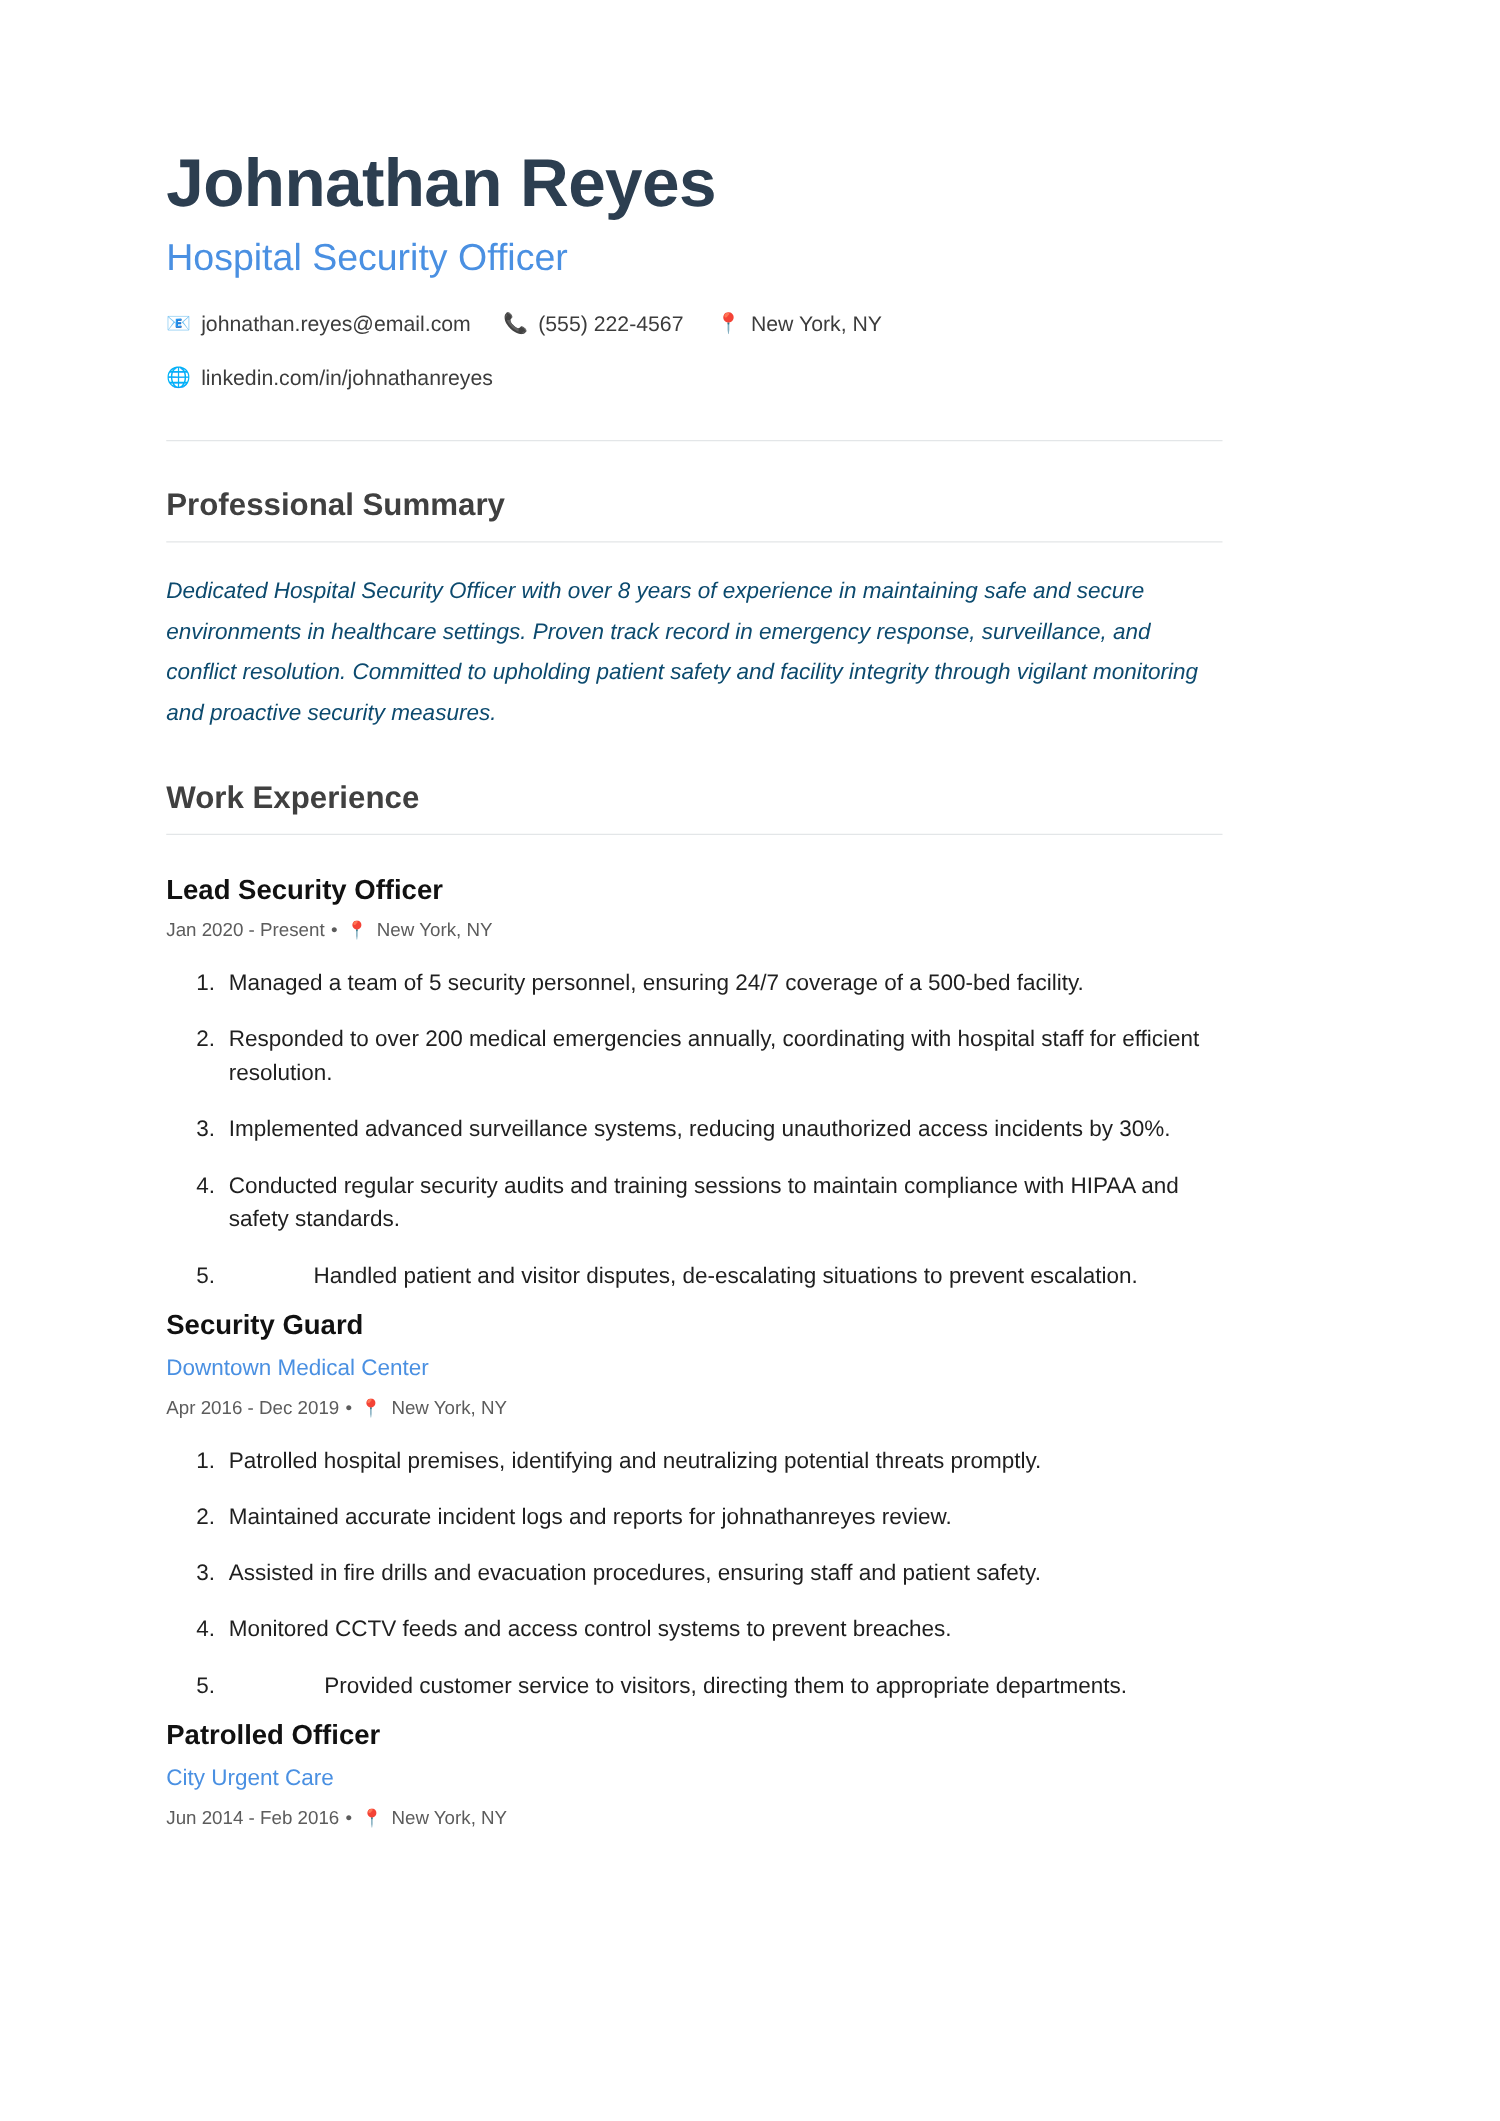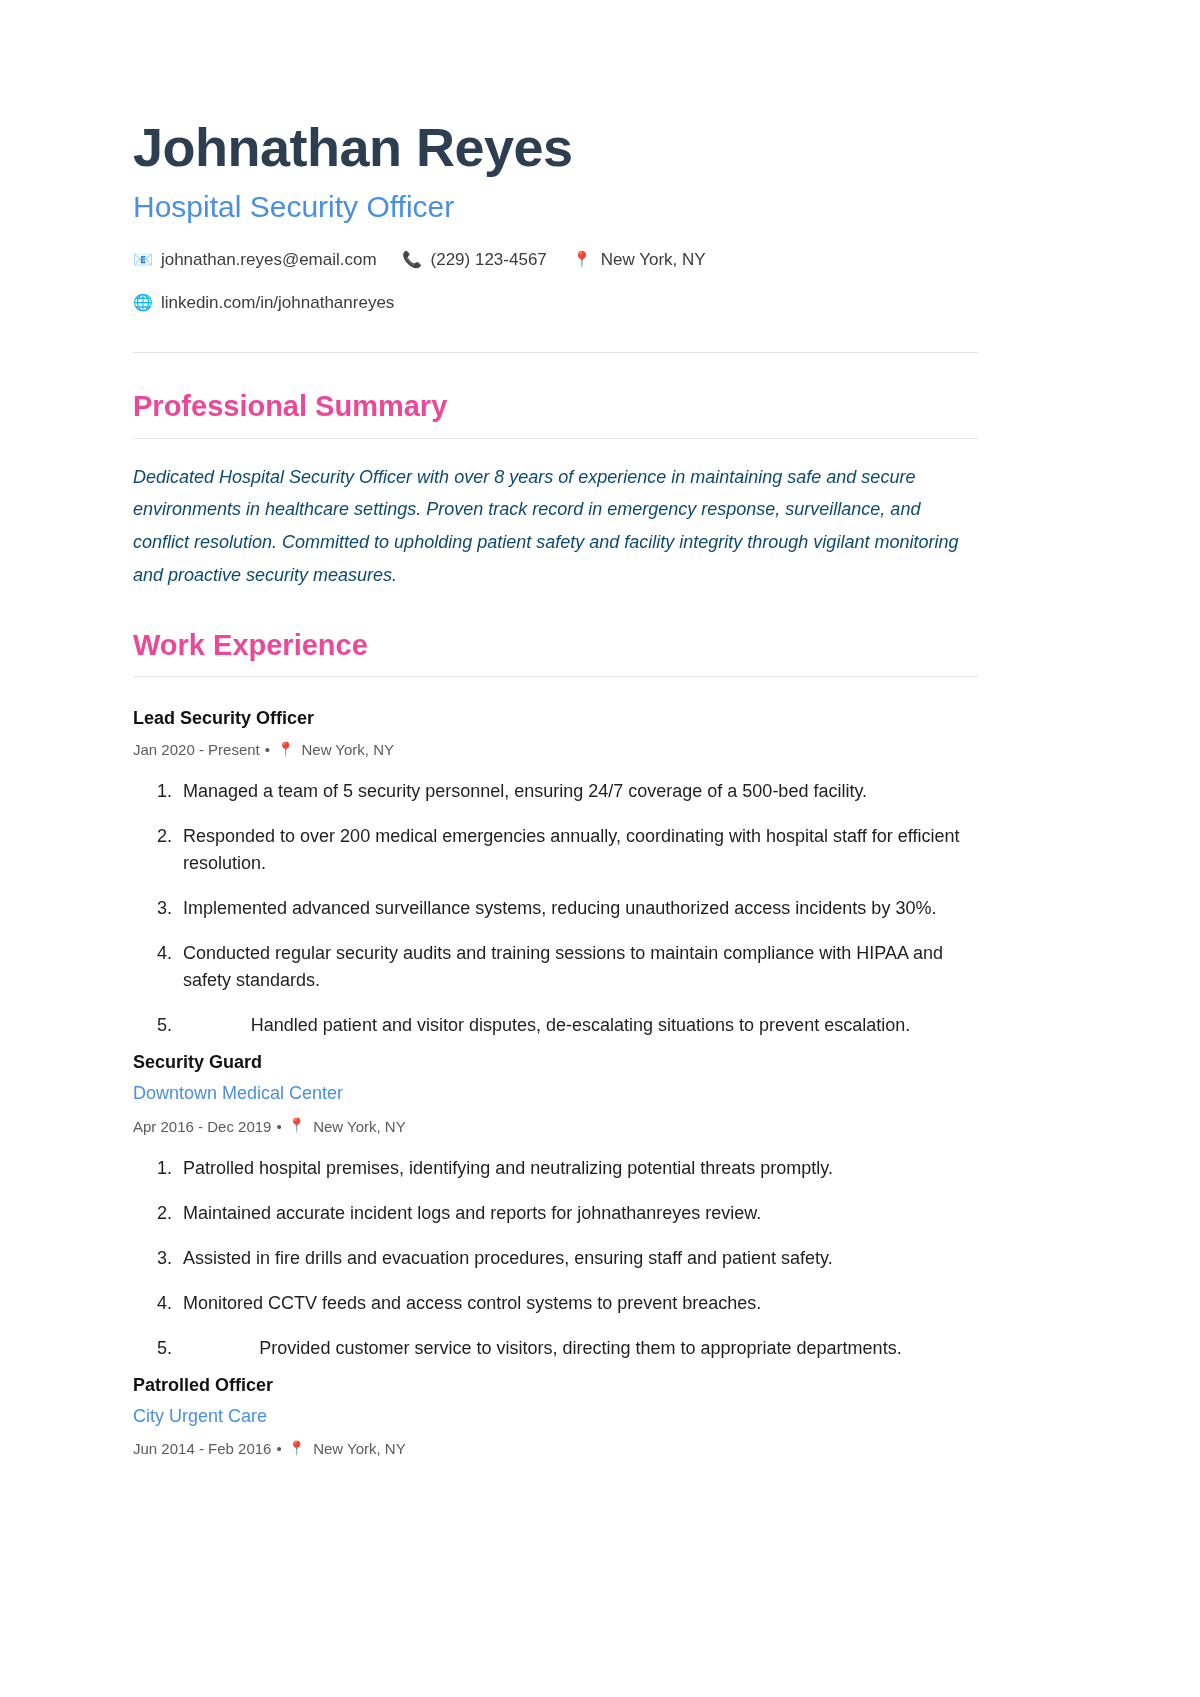--- a/index.html
+++ b/index.html
@@ -64,23 +64,23 @@
   .rule {
     border: 0;
     border-top: 1px solid #e3e6e8;
     margin: 36px 0 0 0;
     height: 0;
   }
 
   
   .section { margin-top: 0; }
   .section-title {
-    font-size: 29px;
+    font-size: 25px;
     font-weight: bold;
-    color: #ec4899;
+    color: #404040;
     margin: 36px 0 0 0;
     line-height: 1.2;
   }
   .section-rule {
     border: 0;
     border-top: 1px solid #e3e6e8;
     margin: 14px 0 0 0;
     height: 0;
   }
   .summary-text {
@@ -88,21 +88,21 @@
     line-height: 1.82;
     color: #0c4a6e;
     margin: 22px 0 0 0;
     font-style: italic;
   }
 
   
   .job { margin-top: 12px; }
   .job.first { margin-top: 30px; }
   .job-role {
-    font-size: 18px;
+    font-size: 22px;
     font-weight: bold;
     color: #111111;
     margin: 0 0 8px 0;
     line-height: 1.3;
   }
   .job-company {
     font-size: 18px;
     color: #4a90e2;
     margin: 0 0 10px 0;
     line-height: 1.3;
@@ -146,21 +146,21 @@
 
     <h2 class="resume-title">Hospital Security Officer</h2>
 
     <div class="contact-row">
       <span class="contact-item">
         <span class="c-icon">📧</span>
         <span>johnathan.reyes@email.com</span>
       </span>
       <span class="contact-item">
         <span class="c-icon">📞</span>
-        <span>(229) 123-4567</span>
+        <span>(555) 222-4567</span>
       </span>
       <span class="contact-item">
         <span class="c-icon">📍</span>
         <span>New York, NY</span>
       </span>
     </div>
 
     <div class="contact-row second">
       <span class="contact-item">
         <span class="c-icon">🌐</span>

